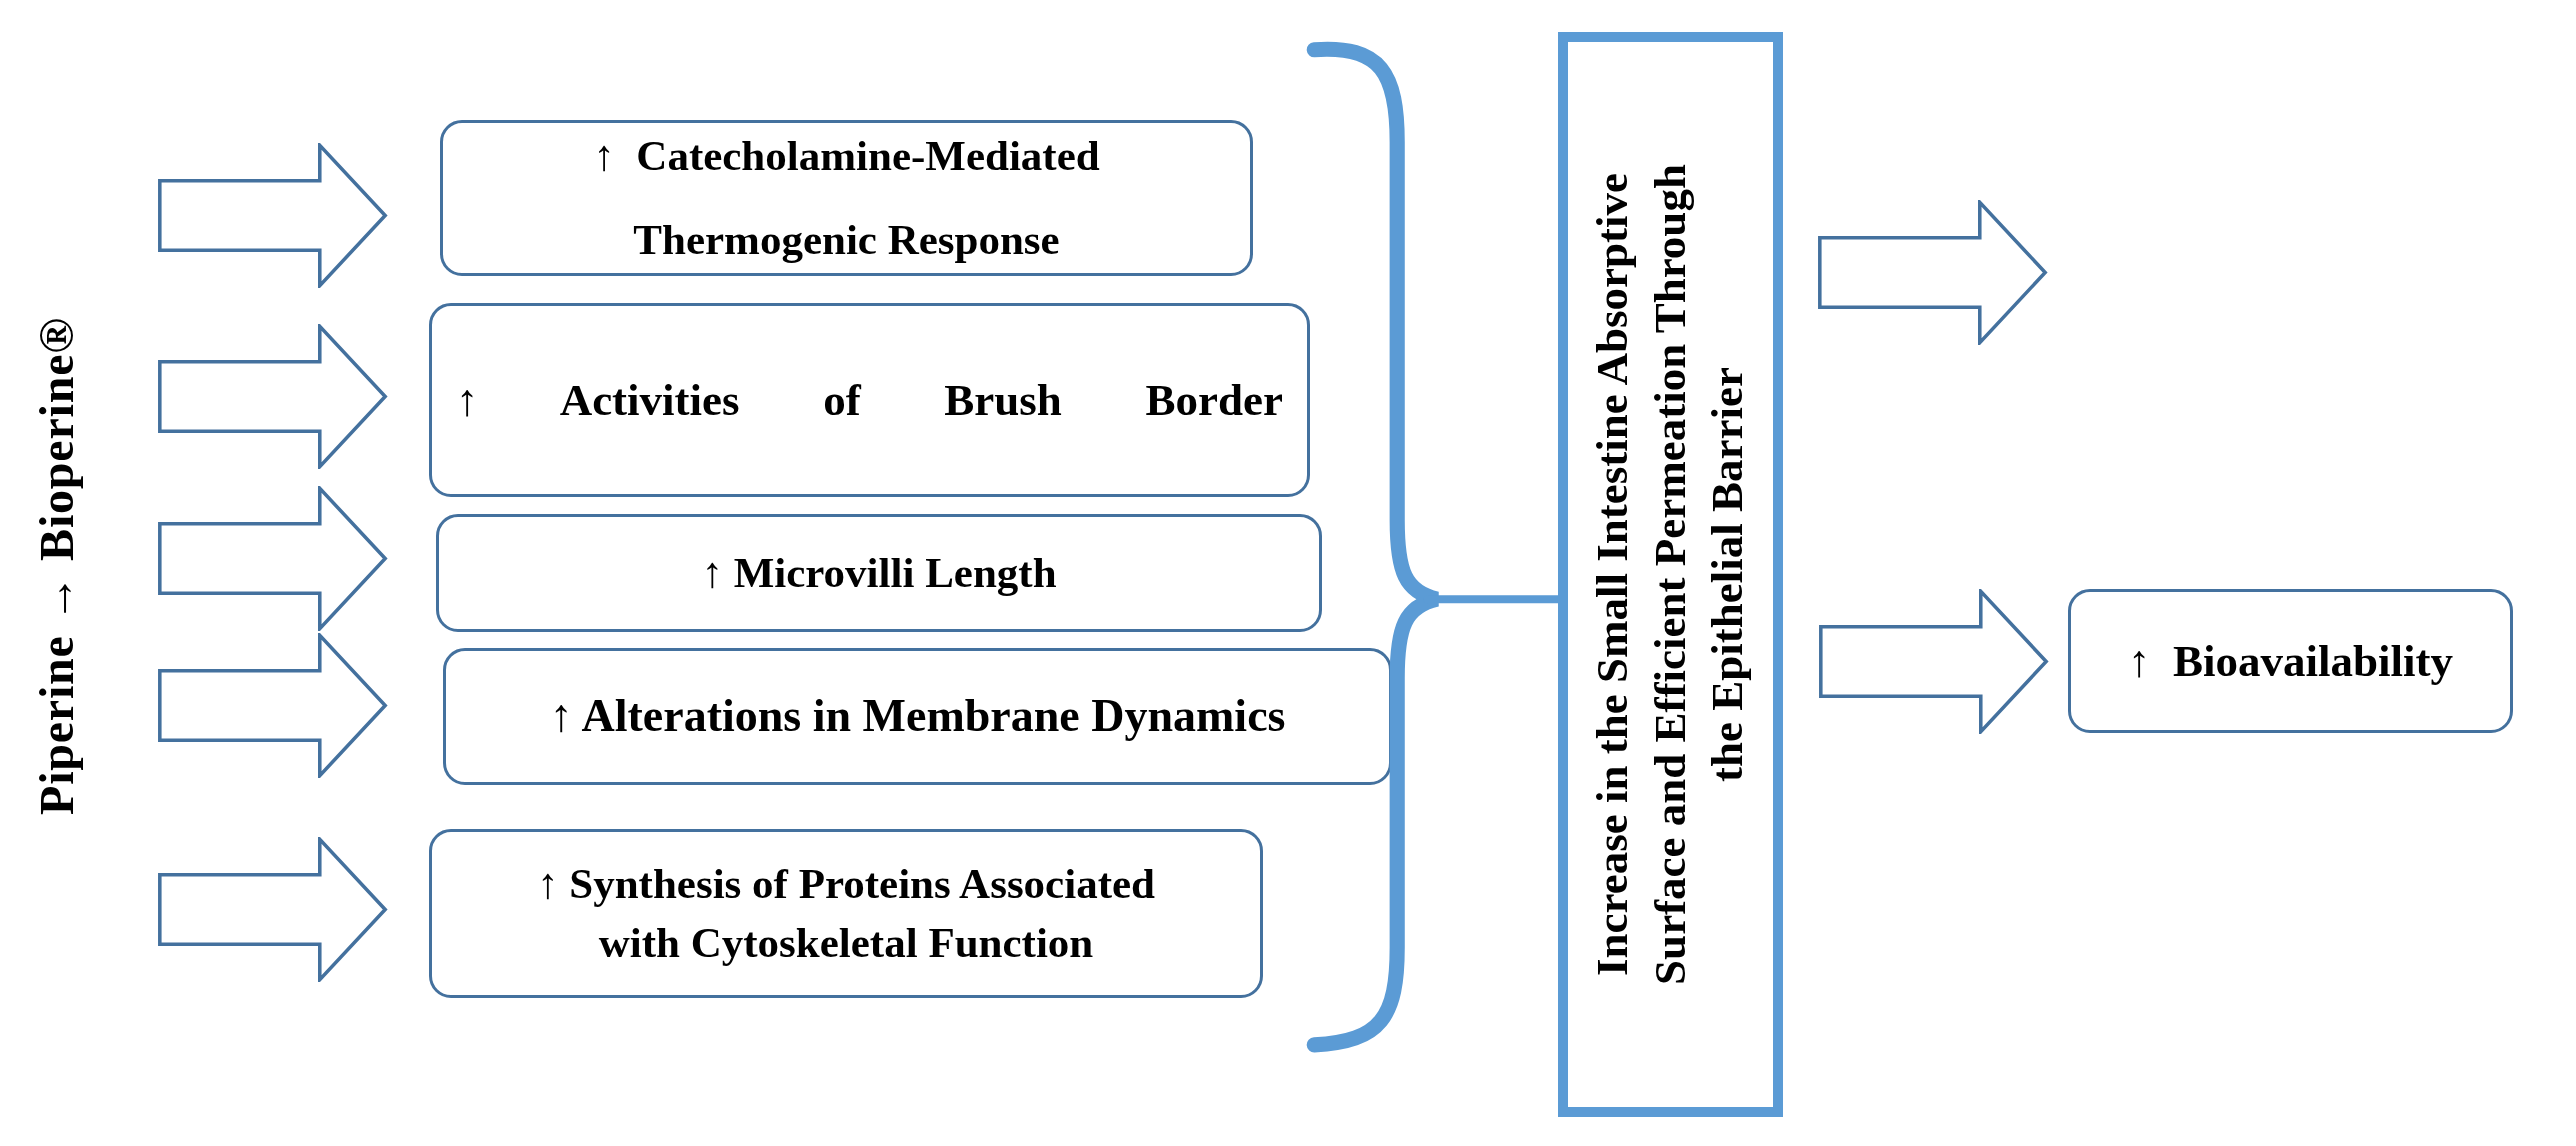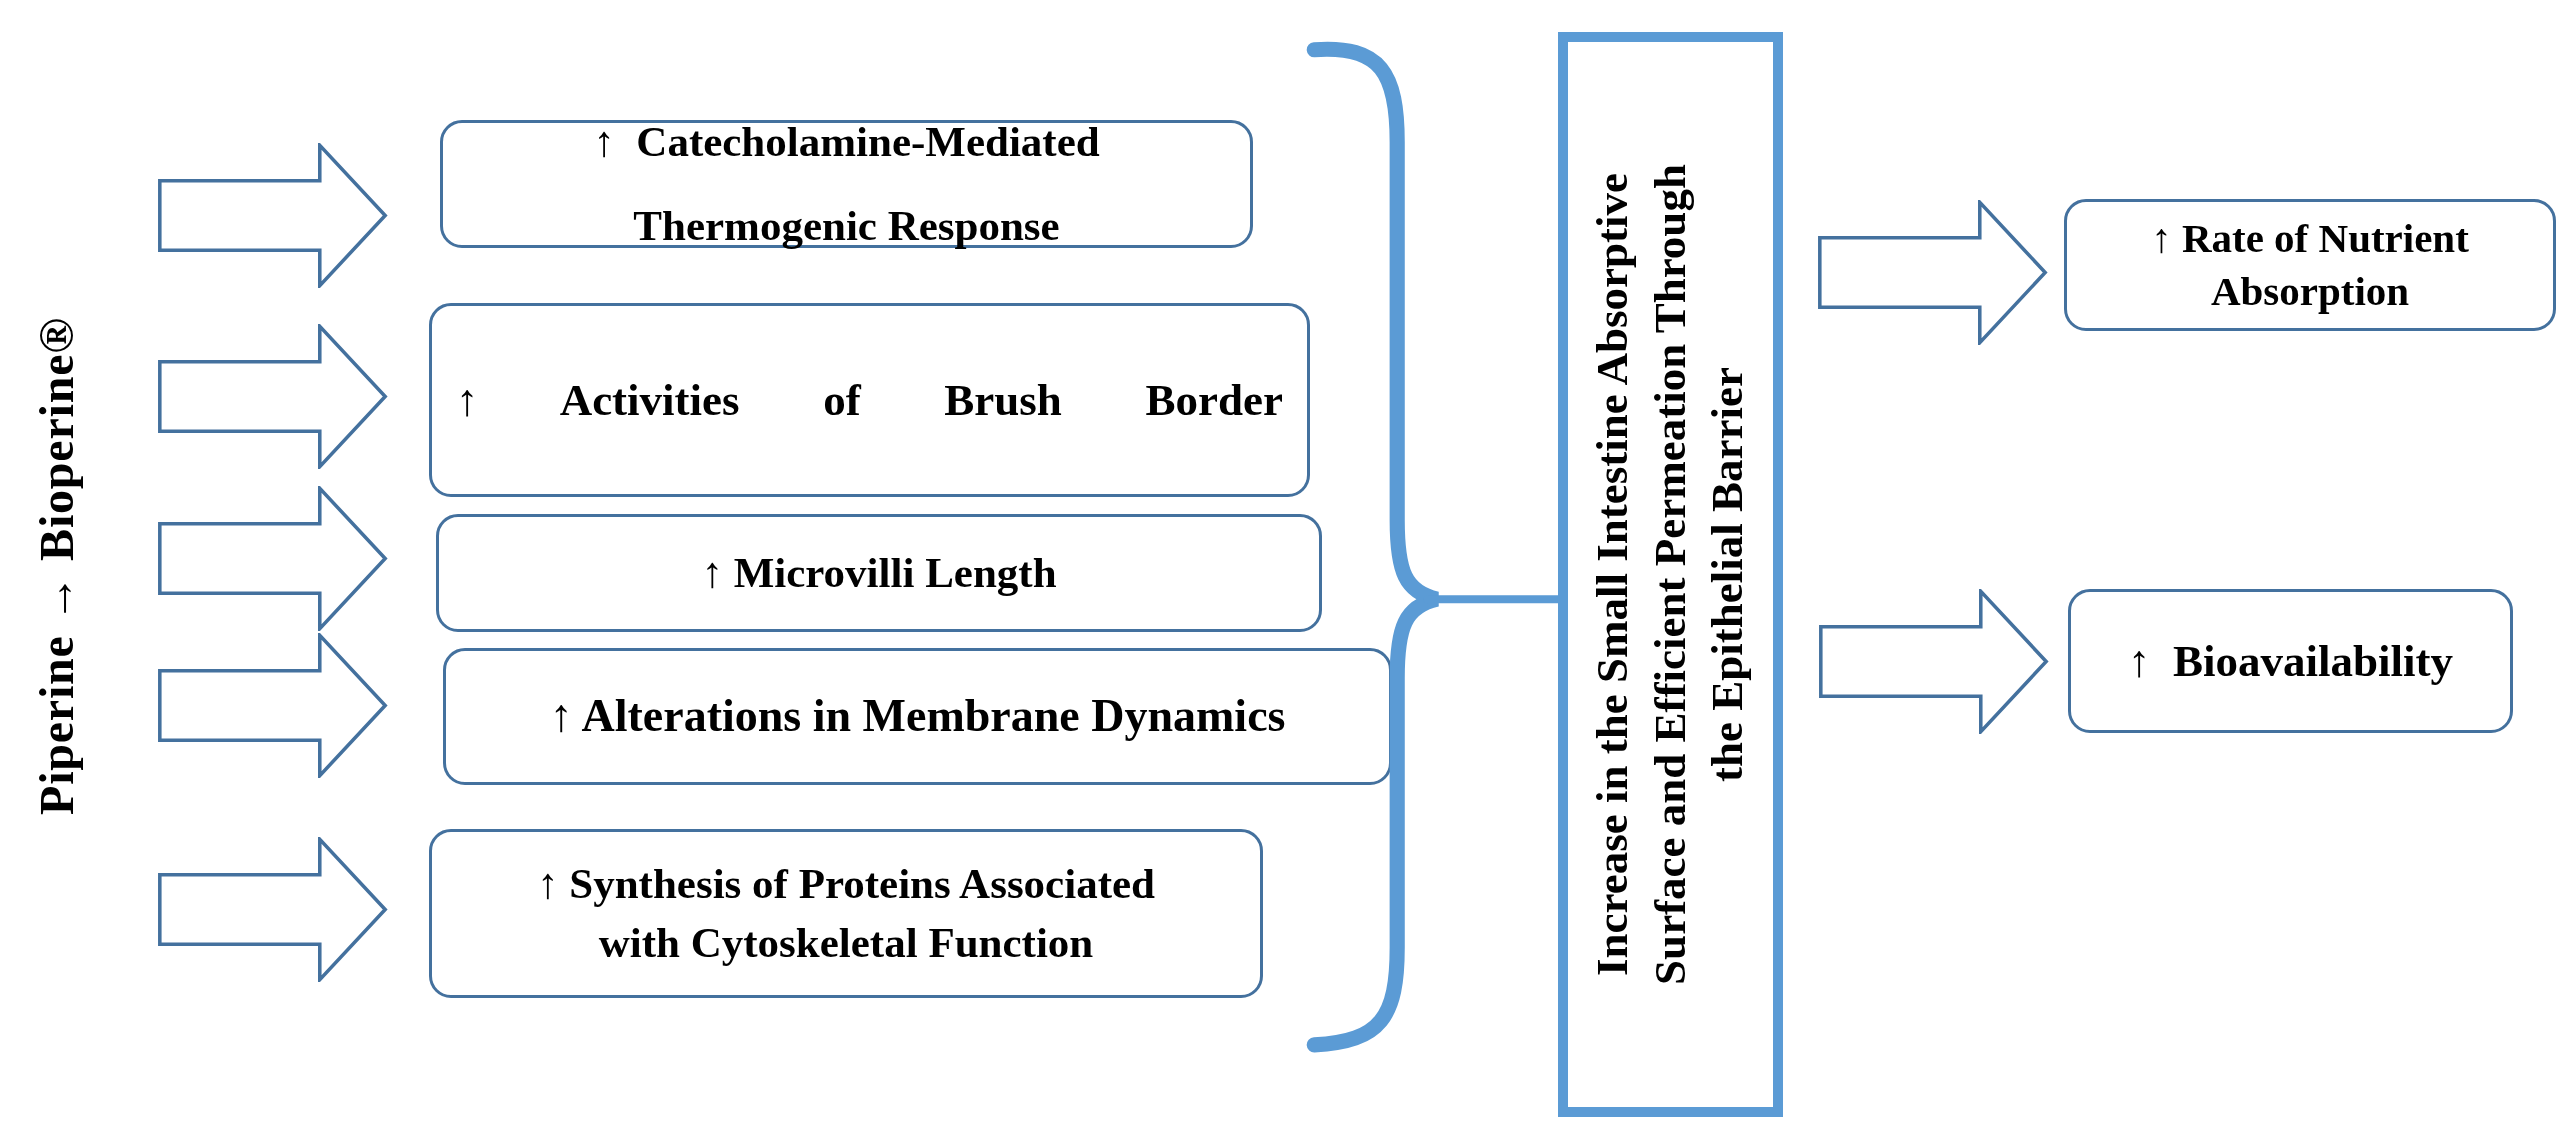--- a/index.html
+++ b/index.html
@@ -49,21 +49,21 @@
     font-size:43px;
     line-height:1.35;
     padding:0 24px;
     box-sizing:border-box;
     text-align:center;
   }
   .line{white-space:pre-wrap;}
   .line.justify{white-space:normal;text-align:justify;text-align-last:justify;}
   .line.leftal{text-align:left;}
 
-  .lbox-1{left:440px;  top:120px;  width:813px; height:128px;gap:26px;}
+  .lbox-1{left:440px;  top:120px;  width:813px; height:156px;gap:26px;}
   .lbox-2{left:429px;  top:303px;  width:881px; height:194px; font-size:45px;}
   .lbox-3{left:436px;  top:514px;  width:886px;  height:118px;font-family:Liberation Serif, serif;}
   .lbox-4{left:420px;  top:648px;  width:949px; height:137px; font-size:46px;margin-left:23px;}
   .lbox-5{left:429px;  top:829px; width:834px; height:169px;}
 
   .rbox-1{left:2064px; top:199px;  width:492px;  height:132px; font-size:41px; line-height:1.3;}
   .rbox-2{left:2068px; top:589px;  width:445px;  height:144px; font-size:45px;}
 
   .center-box{
     position:absolute;
@@ -138,22 +138,18 @@
     <div class="line">the Epithelial Barrier</div>
   </div>
 
   <svg class="barrow arr-r1" viewBox="0 0 292 184">
     <polygon points="3,48 206,48 206,3 289,92 206,181 206,136 3,136" fill="#ffffff" stroke="#44719E" stroke-width="4.5" stroke-linejoin="miter"></polygon>
   </svg>
   <svg class="barrow arr-r2" viewBox="0 0 292 184">
     <polygon points="3,48 206,48 206,3 289,92 206,181 206,136 3,136" fill="#ffffff" stroke="#44719E" stroke-width="4.5" stroke-linejoin="miter"></polygon>
   </svg>
 
-  <div class="box rbox-1">
-    <div class="line">↑ Rate of Nutrient</div>
-    <div class="line">Absorption</div>
-  </div>
   <div class="box rbox-2">
     <div class="line">↑  Bioavailability</div>
   </div>
 
 </div>
 
 
 </body></html>

